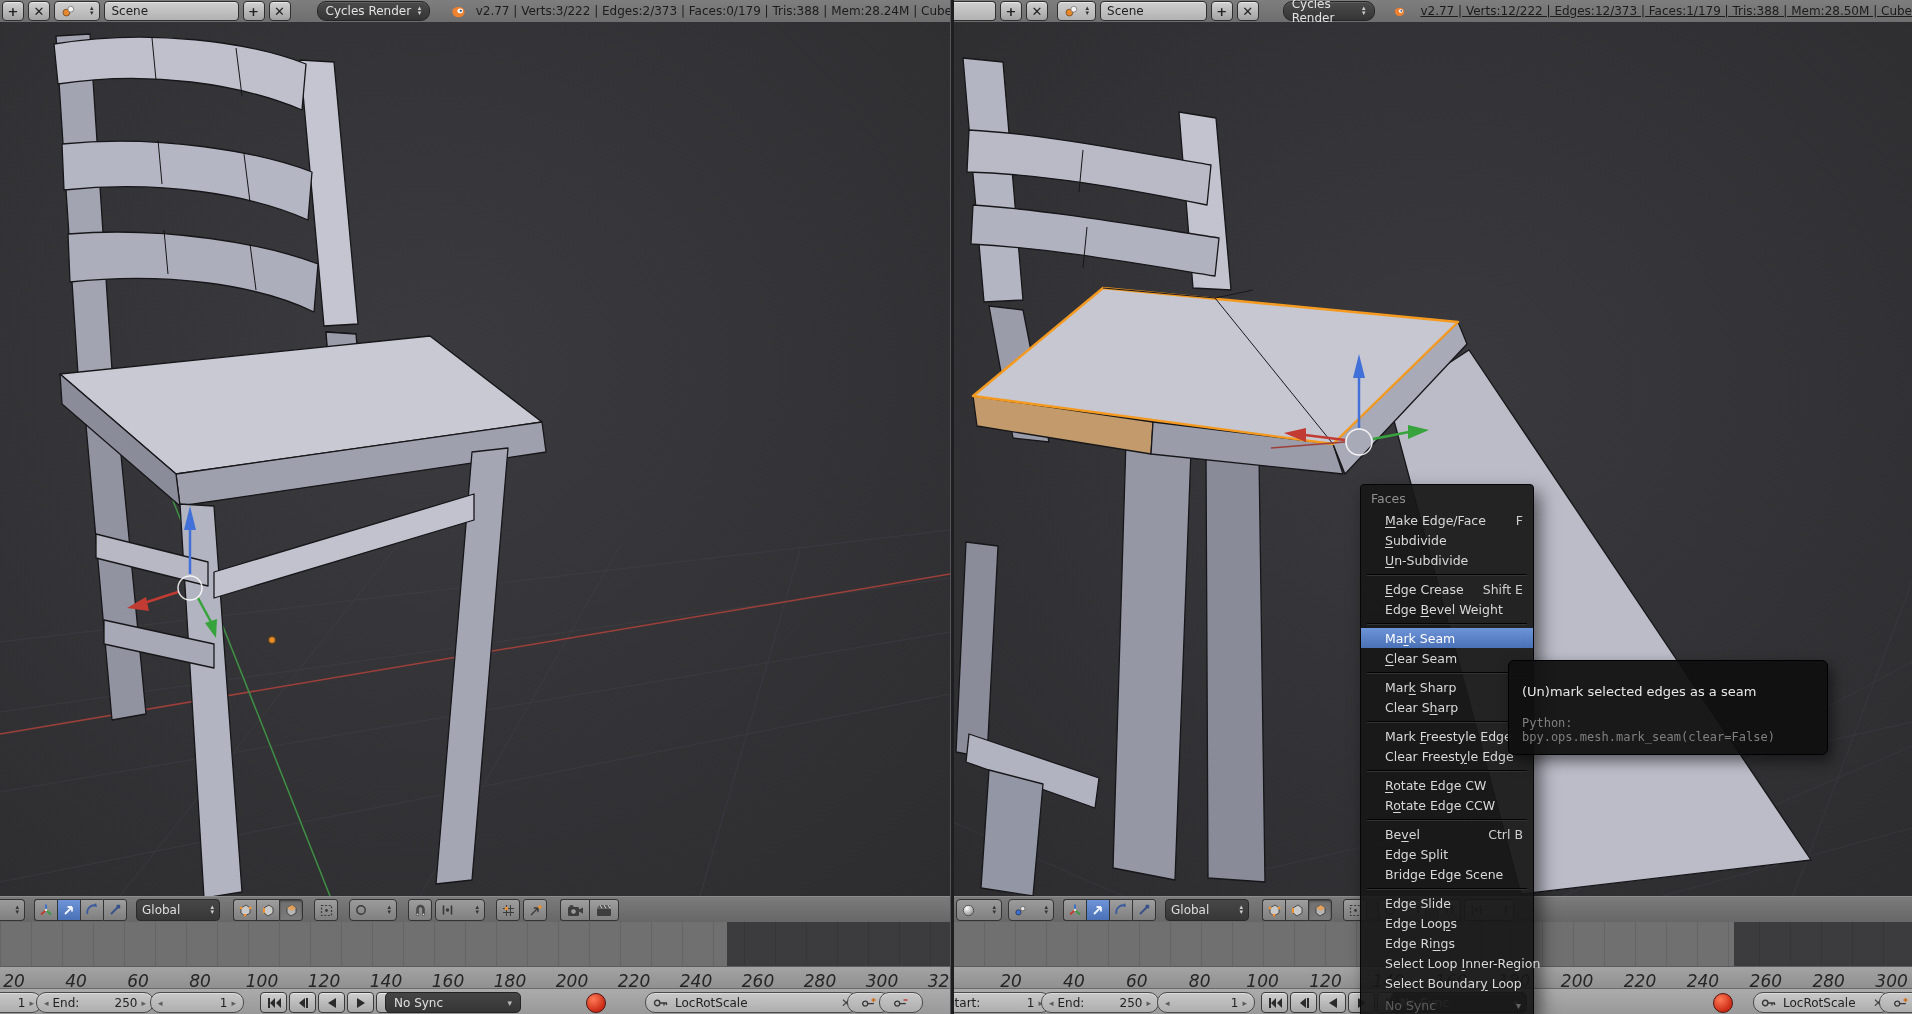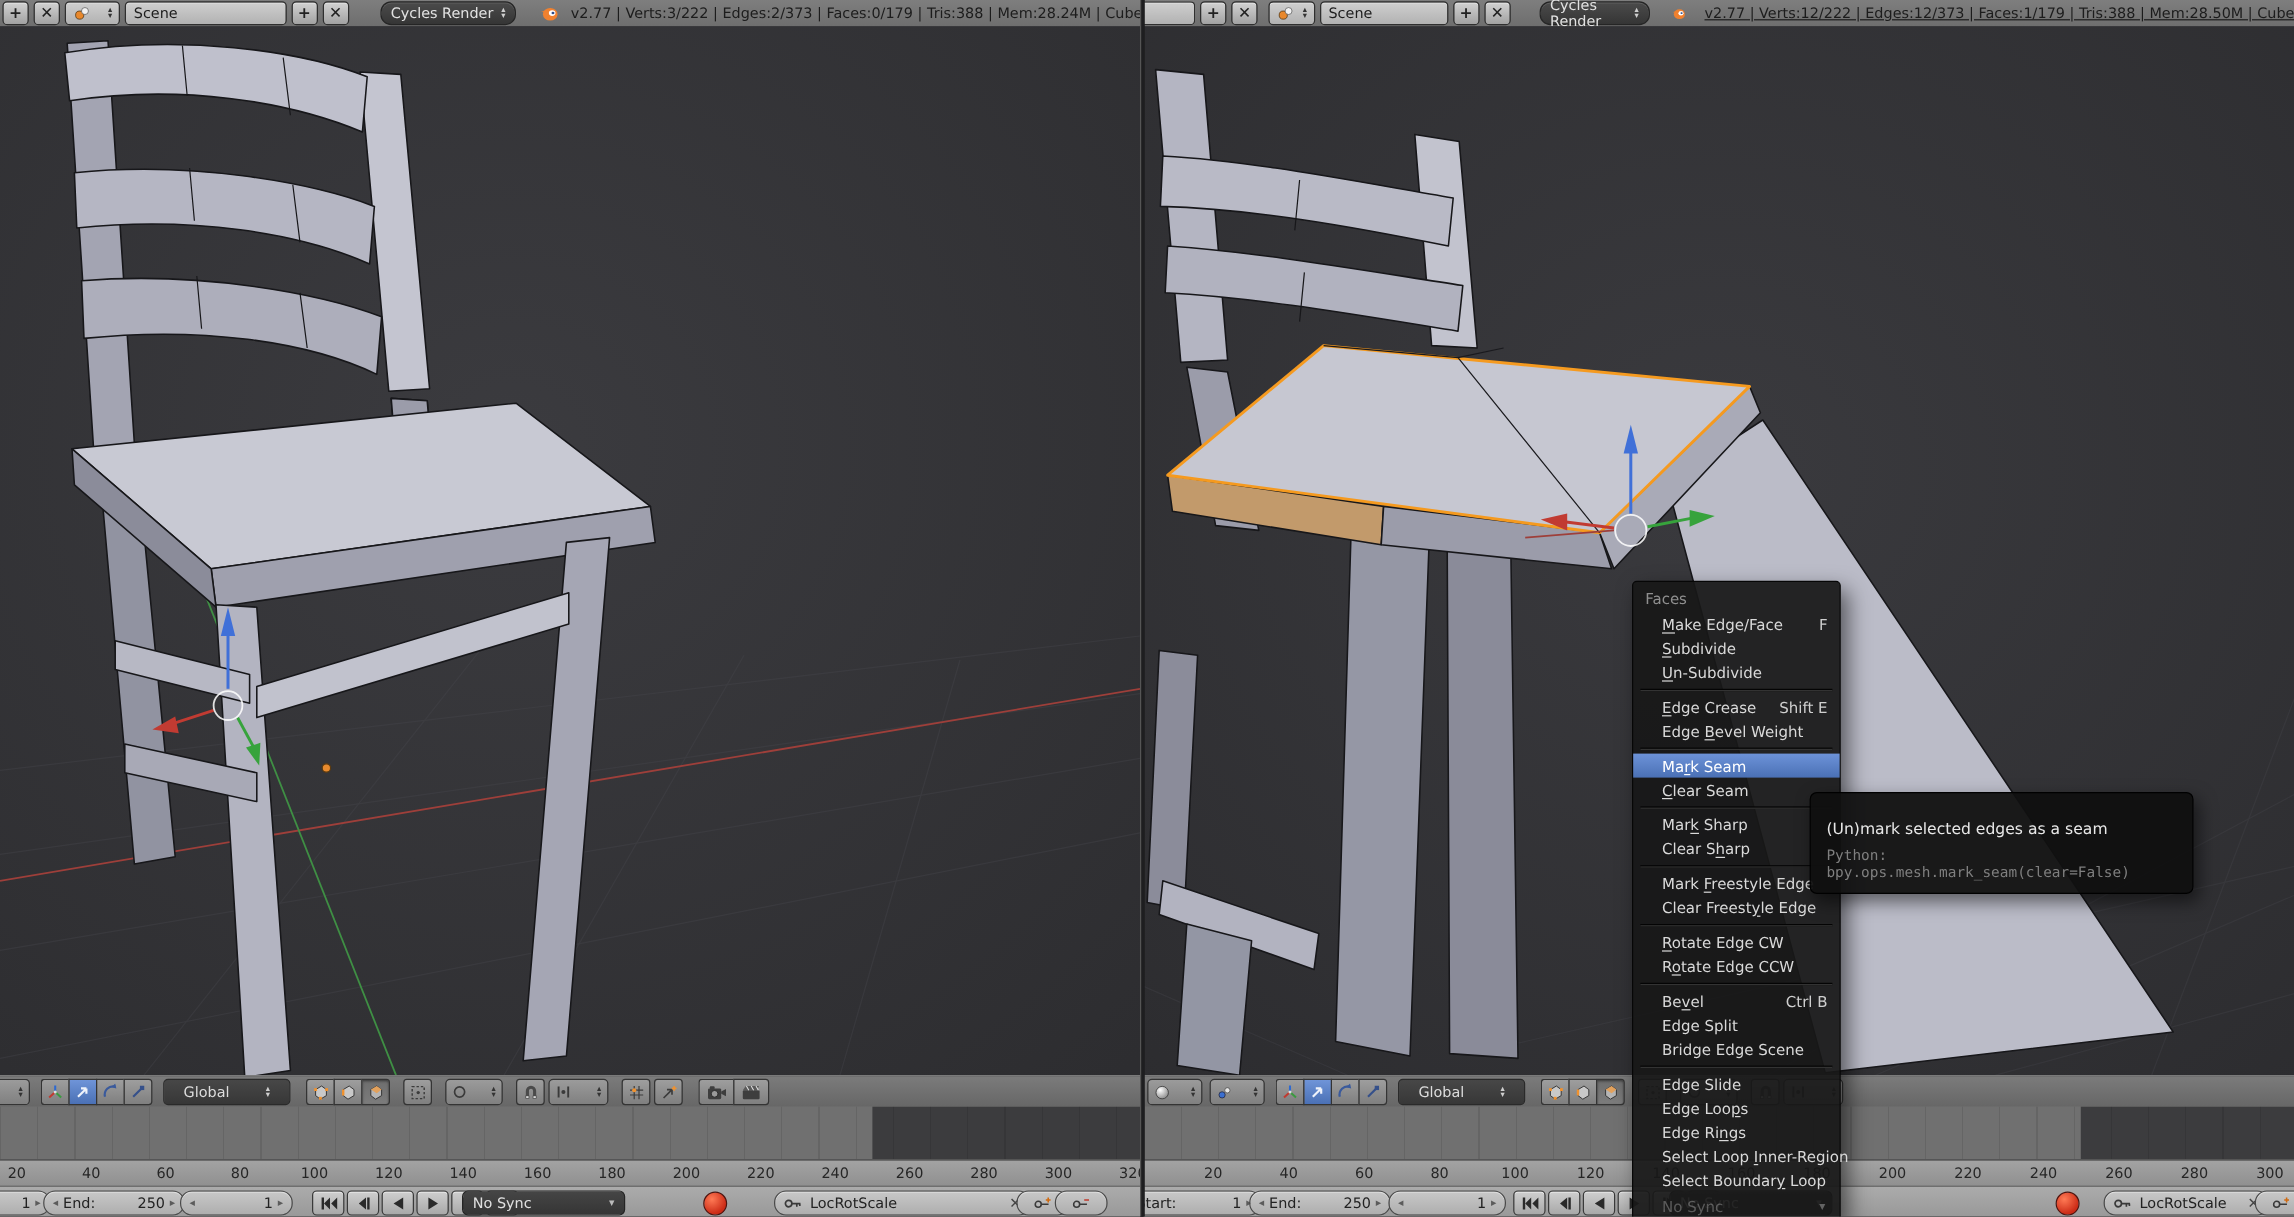--- a/index.html
+++ b/index.html
@@ -27,31 +27,31 @@
         border-top:1px solid #8d8d8d;border-bottom:1px solid #3d3d3d;display:flex;align-items:center;gap:3px;overflow:hidden;}
   .hbtn{height:20px;min-width:22px;border:1px solid #343434;border-radius:3px;
         background:linear-gradient(#9e9e9e,#7f7f7f);display:flex;align-items:center;justify-content:center;}
   .hbtn.pressed{background:linear-gradient(#6e6e6e,#7c7c7c);box-shadow:inset 0 1px 2px rgba(0,0,0,.45);}
   .hbtn.active{background:linear-gradient(#6f94d8,#4a70b5);}
   .hgroup{display:flex;}
   .hgroup .hbtn{border-radius:0;border-right-width:0;}
   .hgroup .hbtn:first-child{border-radius:3px 0 0 3px;}
   .hgroup .hbtn:last-child{border-radius:0 3px 3px 0;border-right-width:1px;}
   .hdd{height:20px;border:1px solid #2a2a2a;border-radius:4px;background:linear-gradient(#474747,#373737);
-       color:#ddd;display:flex;align-items:center;padding:0 16px;gap:8px;}
+       color:#ddd;display:flex;align-items:center;padding:0 5px;gap:8px;}
   .hddl{height:20px;border:1px solid #343434;border-radius:4px;background:linear-gradient(#9b9b9b,#808080);
         display:flex;align-items:center;padding:0 5px;gap:5px;color:#222;}
   
   .tl-band{position:absolute;top:922px;height:44px;background:#707070;overflow:hidden;}
   .tl-band .stripes{position:absolute;inset:0;
       background:repeating-linear-gradient(90deg,rgba(0,0,0,.10) 0,rgba(0,0,0,.10) 1px,transparent 1px,transparent 31px);}
   .tl-band .outrange{position:absolute;top:0;bottom:0;background:#3c3c3e;}
   .tl-ruler{position:absolute;top:966px;height:22px;background:linear-gradient(#a3a3a3,#8f8f8f);
             border-top:1px solid #5c5c5c;overflow:hidden;}
-  .tick{position:absolute;top:4px;transform:translateX(-50%);color:#262626;font-size:12px;}
+  .tick{position:absolute;top:4px;transform:translateX(-50%);color:#262626;font-size:17px;font-style:italic;}
   .tl-hdr{position:absolute;top:988px;height:26px;background:linear-gradient(#ababab,#989898);
           border-top:1px solid #6a6a6a;overflow:hidden;}
   .pill{position:absolute;top:3px;height:19px;border:1px solid #4a4a4a;border-radius:10px;
         background:linear-gradient(#c8c8c8,#aeaeae);color:#222;display:flex;align-items:center;
         padding:0 7px;gap:4px;box-shadow:inset 0 1px rgba(255,255,255,.4);font-size:12px;}
   .pill .arr{color:#5c5c5c;font-size:9px;}
   .pill .val{margin-left:auto;}
   .darkpill{position:absolute;top:3px;height:19px;border:1px solid #242424;border-radius:5px;
             background:linear-gradient(#454545,#353535);color:#e0e0e0;display:flex;align-items:center;
             padding:0 8px;gap:8px;font-size:12px;}
@@ -74,21 +74,21 @@
   .mi-shortcut{margin-left:auto;color:#cfcfcf;}
   .menu-sep{height:1px;background:#040404;border-bottom:1px solid #333;margin:4px 6px 3px 6px;}
   .menu-clip{position:absolute;left:0;right:0;bottom:0;height:20px;display:flex;align-items:center;
              padding:0 12px 0 24px;color:rgba(210,210,210,.35);}
   .menu-clip .dn{margin-left:auto;color:rgba(210,210,210,.4);font-size:10px;}
   
   .tooltip{position:absolute;left:1508px;top:660px;width:292px;z-index:60;
            background:rgba(16,16,16,.95);border:1px solid #000;border-radius:6px;
            padding:23px 13px 10px 13px;box-shadow:4px 6px 14px rgba(0,0,0,.5);}
   .tt-title{color:#e8e8e8;font-size:13px;}
-  .tt-python{color:#7f7f7f;font-size:12px;margin-top:7px;
+  .tt-python{color:#7f7f7f;font-size:12px;margin-top:17px;
              font-family:"DejaVu Sans Mono","Liberation Mono",monospace;}
   .ico{display:block;}
 </style>
 </head>
 <body>
 
 <div id="app">
 
   <div class="bar-top" style="left:0;width:950px;padding-left:2px;">
     <div class="wbtn">

